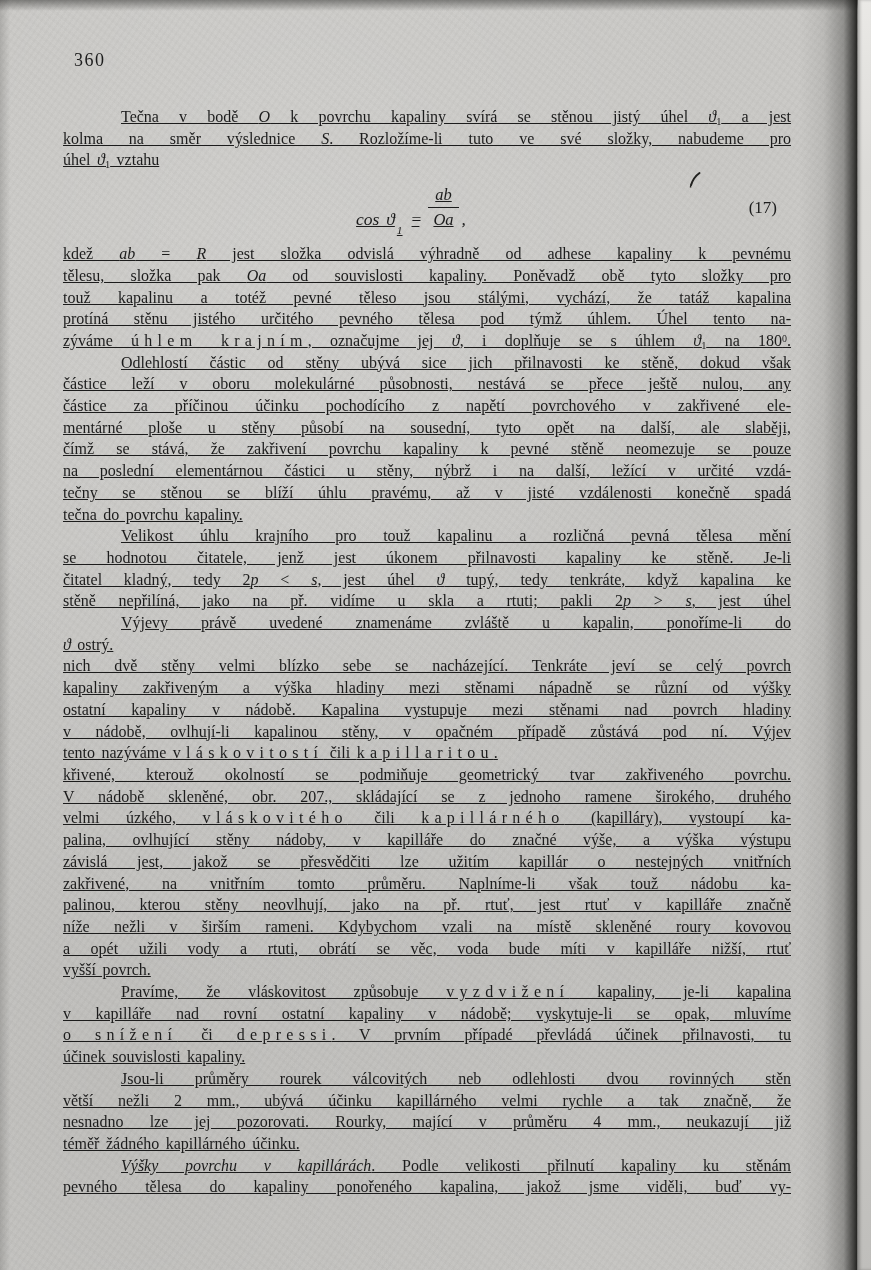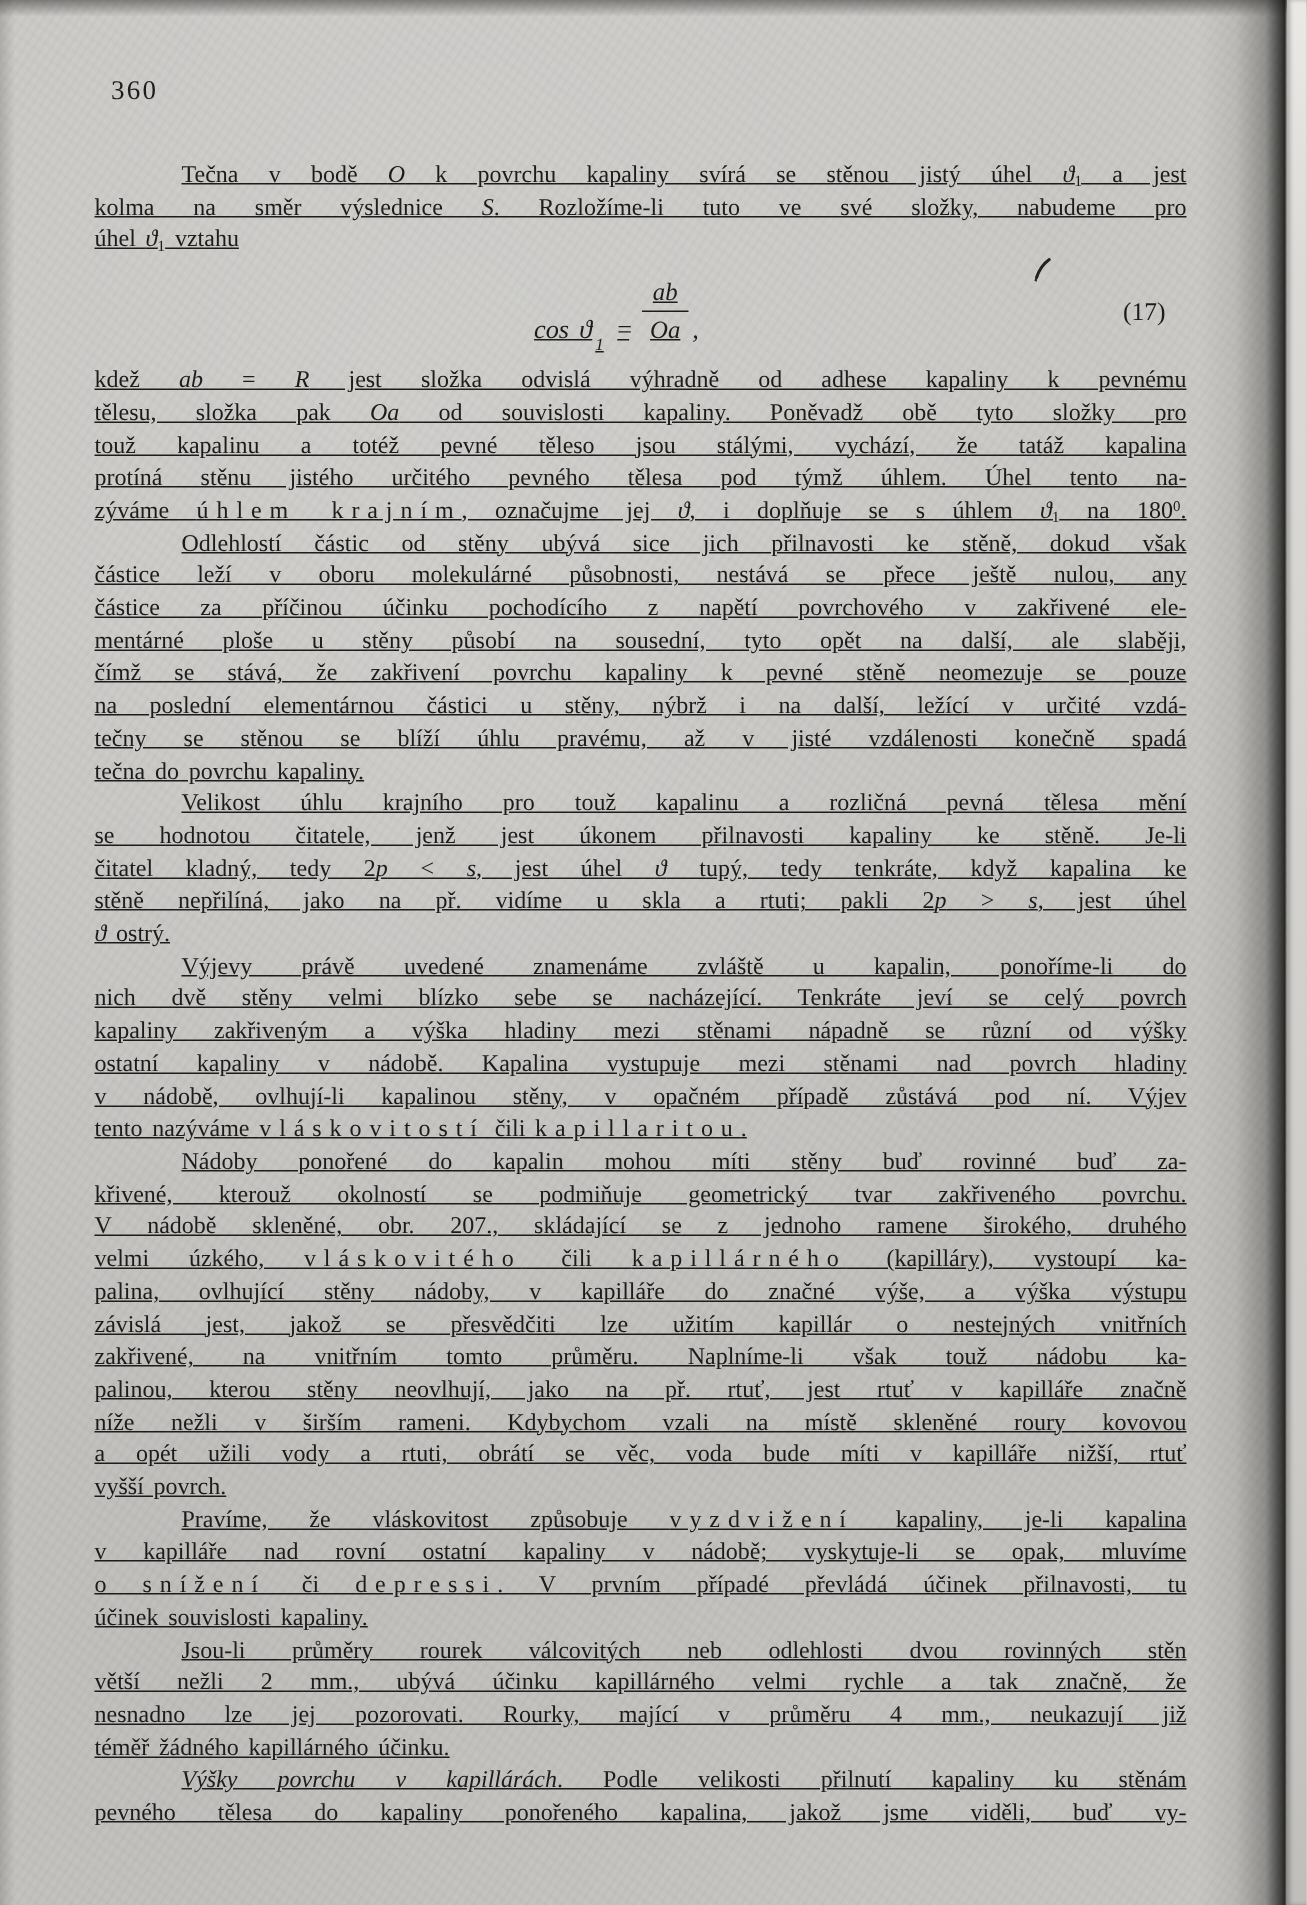--- a/index.html
+++ b/index.html
@@ -137,28 +137,27 @@
         <div class="line">částice za příčinou účinku pochodícího z napětí povrchového v zakřivené ele-</div>
         <div class="line">mentárné ploše u stěny působí na sousední, tyto opět na další, ale slaběji,</div>
         <div class="line">čímž se stává, že zakřivení povrchu kapaliny k pevné stěně neomezuje se pouze</div>
         <div class="line">na poslední elementárnou částici u stěny, nýbrž i na další, ležící v určité vzdá-</div>
         <div class="line">tečny se stěnou se blíží úhlu pravému, až v jisté vzdálenosti konečně spadá</div>
         <div class="line end">tečna do povrchu kapaliny.</div>
         <div class="line indent">Velikost úhlu krajního pro touž kapalinu a rozličná pevná tělesa mění</div>
         <div class="line">se hodnotou čitatele, jenž jest úkonem přilnavosti kapaliny ke stěně. Je-li</div>
         <div class="line">čitatel kladný, tedy 2<i>p</i> &lt; <i>s</i>, jest úhel <i>ϑ</i> tupý, tedy tenkráte, když kapalina ke</div>
         <div class="line">stěně nepřilíná, jako na př. vidíme u skla a rtuti; pakli 2<i>p</i> &gt; <i>s</i>, jest úhel</div>
+        <div class="line indent">Výjevy právě uvedené znamenáme zvláště u kapalin, ponoříme-li do</div>
         <div class="line end"><i>ϑ</i> ostrý.</div>
-        <div class="line indent">Výjevy právě uvedené znamenáme zvláště u kapalin, ponoříme-li do</div>
         <div class="line">nich dvě stěny velmi blízko sebe se nacházející. Tenkráte jeví se celý povrch</div>
         <div class="line">kapaliny zakřiveným a výška hladiny mezi stěnami nápadně se různí od výšky</div>
         <div class="line">ostatní kapaliny v nádobě. Kapalina vystupuje mezi stěnami nad povrch hladiny</div>
         <div class="line">v nádobě, ovlhují-li kapalinou stěny, v opačném případě zůstává pod ní. Výjev</div>
         <div class="line end">tento nazýváme <span class="ls">vláskovitostí</span> čili <span class="ls">kapillaritou</span>.</div>
-        <div class="line indent">Nádoby ponořené do kapalin mohou míti stěny buď rovinné buď za-</div>
         <div class="line">křivené, kterouž okolností se podmiňuje geometrický tvar zakřiveného povrchu.</div>
         <div class="line">V nádobě skleněné, obr. 207., skládající se z jednoho ramene širokého, druhého</div>
         <div class="line">velmi úzkého, <span class="ls">vláskovitého</span> čili <span class="ls">kapillárného</span> (kapilláry), vystoupí ka-</div>
         <div class="line">palina, ovlhující stěny nádoby, v kapilláře do značné výše, a výška výstupu</div>
         <div class="line">závislá jest, jakož se přesvědčiti lze užitím kapillár o nestejných vnitřních</div>
         <div class="line">zakřivené, na vnitřním tomto průměru. Naplníme-li však touž nádobu ka-</div>
         <div class="line">palinou, kterou stěny neovlhují, jako na př. rtuť, jest rtuť v kapilláře značně</div>
         <div class="line">níže nežli v širším rameni. Kdybychom vzali na místě skleněné roury kovovou</div>
         <div class="line">a opét užili vody a rtuti, obrátí se věc, voda bude míti v kapilláře nižší, rtuť</div>
         <div class="line end">vyšší povrch.</div>

